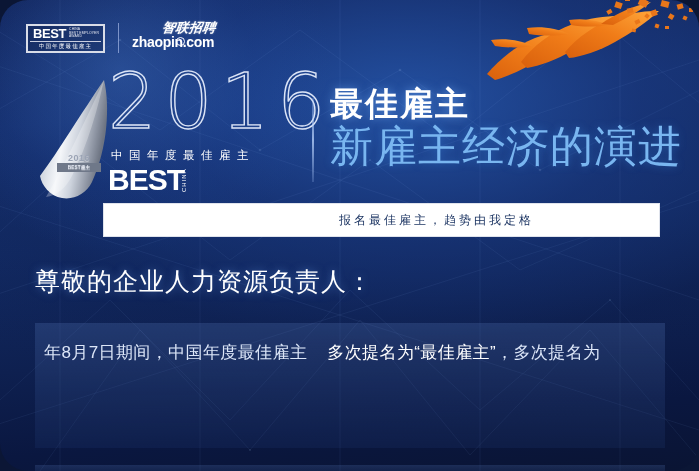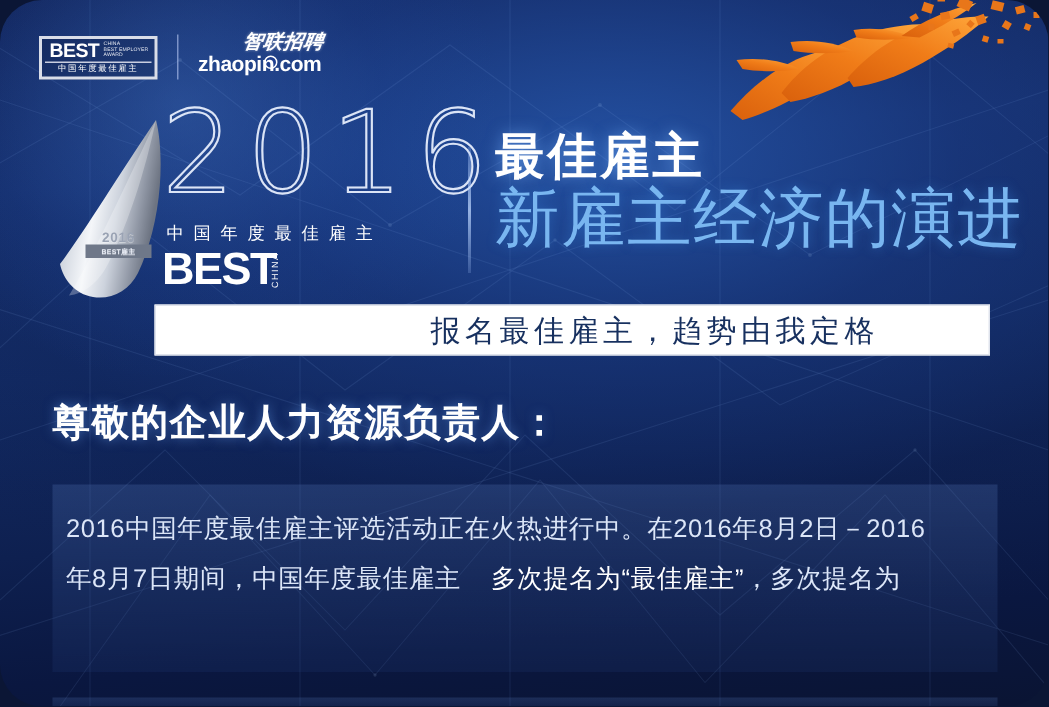--- a/index.html
+++ b/index.html
@@ -113,27 +113,27 @@
     text-shadow:0 0 8px rgba(60,140,230,.45);
   }
 
   
   .ribbon {
     position:absolute; left:103px; top:203px; width:557px; height:34px;
     background:#ffffff; border:1px solid #dfe3ec;
     display:flex; align-items:center; justify-content:center;
   }
   .ribbon span {
-    font-size:20px; color:#17305f; letter-spacing:3px; padding-left:110px;font-family:Liberation Serif, serif;
+    font-size:12px; color:#17305f; letter-spacing:3px; padding-left:110px;font-family:Liberation Serif, serif;
   }
 
   
   .greeting {
     position:absolute; left:35px; top:265px;
-    font-size:25px; font-weight:bold; color:#ffffff; letter-spacing:1px;
+    font-size:25px; font-weight:normal; color:#ffffff; letter-spacing:1px;
     text-shadow:0 0 8px rgba(110,170,255,.5);
     text-align:right;
   }
 
   
   .panel {
     position:absolute; left:35px; top:323px; width:630px; height:125px;
     background:linear-gradient(180deg,rgba(86,120,185,.26) 0%,rgba(62,95,160,.20) 55%,rgba(40,70,135,.16) 100%);
     border-top:1px solid rgba(150,185,245,.12);
   }
@@ -287,20 +287,19 @@
   </div>
 
   <div class="ribbon">
     <span>报名最佳雇主，趋势由我定格</span>
   </div>
 
   <div class="greeting">尊敬的企业人力资源负责人：</div>
 
   <div class="panel">
     <div class="ptext">
-      <p>2016中国年度最佳雇主评选活动正在火热进行中。在2016年8月2日－2016</p>
       <p><span>年8月7日期间，中国年度最佳雇主</span><b>多次提名为“最佳雇主”</b><span>，多次提名为</span></p>
     </div>
   </div>
 
   <div class="panel-bottom"></div>
 
 </div>
 
 </body></html>

